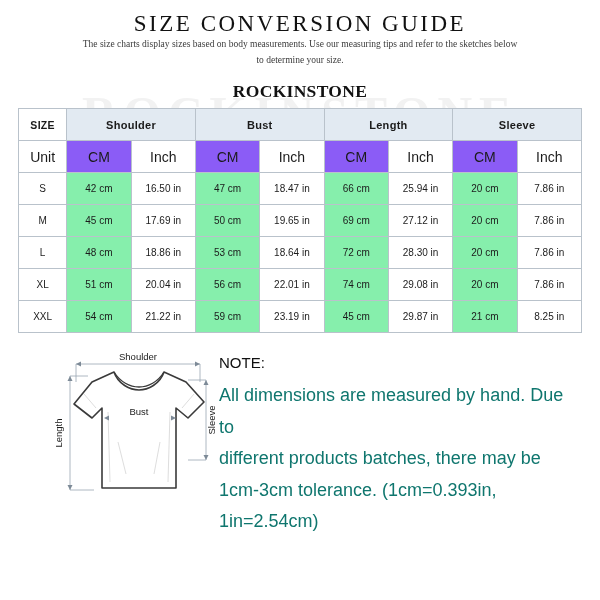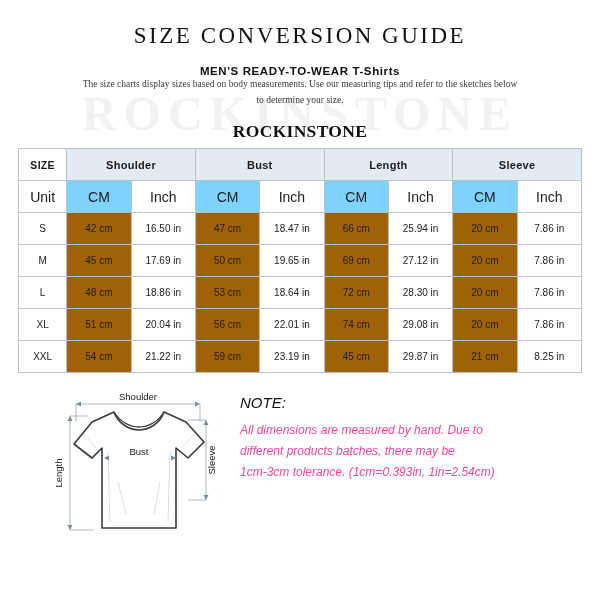--- a/index.html
+++ b/index.html
@@ -40,21 +40,21 @@
     position: relative;
     z-index: 1;
   }
   .title {
     text-align: center;
     font-family: "Liberation Serif", serif;
     font-size: 23px;
     letter-spacing: 2.5px;
     font-weight: 400;
     color: #111;
-    padding-top: 23px;
+    padding-top: 11px;
   }
   .subtitle {
     text-align: center;
     font-size: 11.5px;
     font-weight: 700;
     letter-spacing: 0.6px;
     margin-top: 16px;
     color: #111;
   }
   .desc {
@@ -102,73 +102,71 @@
     letter-spacing: 0.3px;
   }
   table.size-table td.unit {
     font-size: 14px;
   }
   table.size-table td.sizecell {
     font-size: 10px;
     background: #ffffff;
   }
   table.size-table td.shade {
-    background: #a16207;
+    background: #86efac;
   }
   table.size-table tr.unitrow td {
     background: #ffffff;
   }
   table.size-table tr.unitrow td.shade {
-    background: #7dd3fc;
+    background: #8b5cf6;
   }
   .col-size { width: 48px; }
   .col-val { width: 64px; }
 
   .bottom {
     position: relative;
     margin-top: 9px;
     height: 160px;
   }
   .shirt-wrap {
     position: absolute;
     left: 48px;
     top: 0;
     width: 180px;
     height: 160px;
   }
   .note {
     position: absolute;
-    left: 240px;
+    left: 219px;
     top: 12px;
     width: 350px;
-    font-style: italic;
   }
   .note-title {
     font-size: 15px;
     color: #111;
     margin-bottom: 9px;
   }
   .note-body {
-    font-size: 12px;
-    color: #ec4899;
+    font-size: 18px;
+    color: #0f766e;
     line-height: 1.75;
   }
 </style>
 </head>
 <body>
 
 <div class="page">
 
   <div class="watermark">ROCKINSTONE</div>
 
   <div class="content">
 
     <div class="title">SIZE CONVERSION GUIDE</div>
 
-    <div class="subtitle">MEN'S READY-TO-WEAR T-Shirts</div>
 
     <div class="desc">The size charts display sizes based on body measurements. Use our measuring tips and refer to the sketches below to determine your size.</div>
 
     <div class="brand">ROCKINSTONE</div>
 
     <table class="size-table">
       <colgroup>
         <col class="col-size">
         <col class="col-val">
           <col class="col-val">

